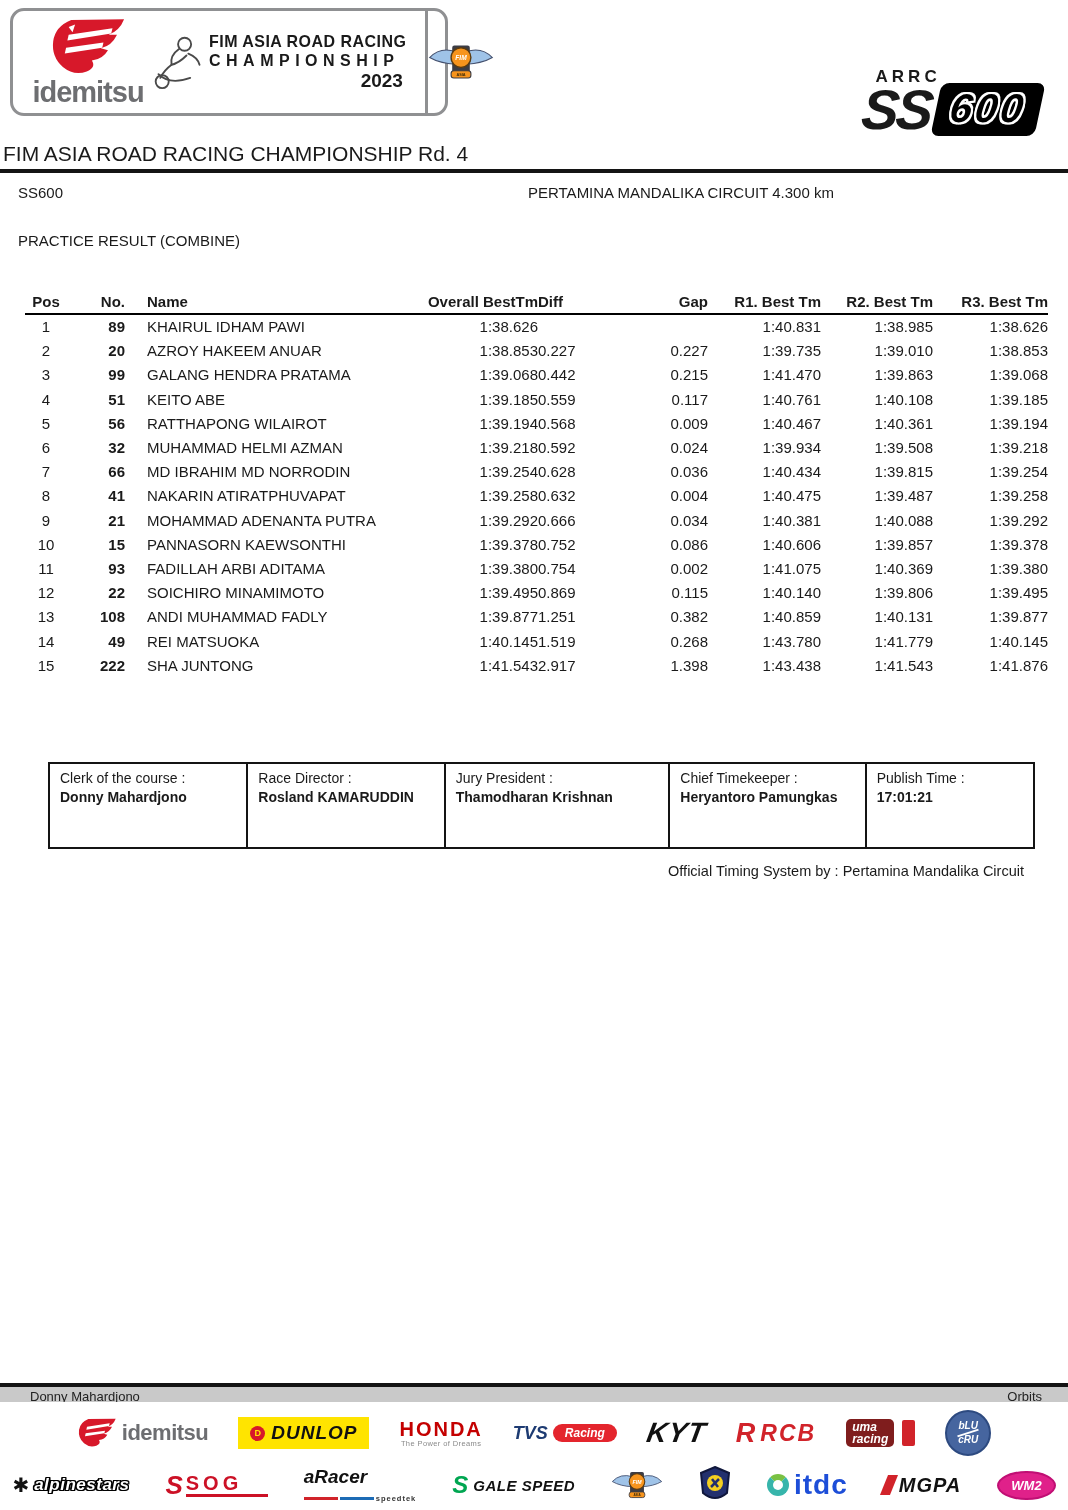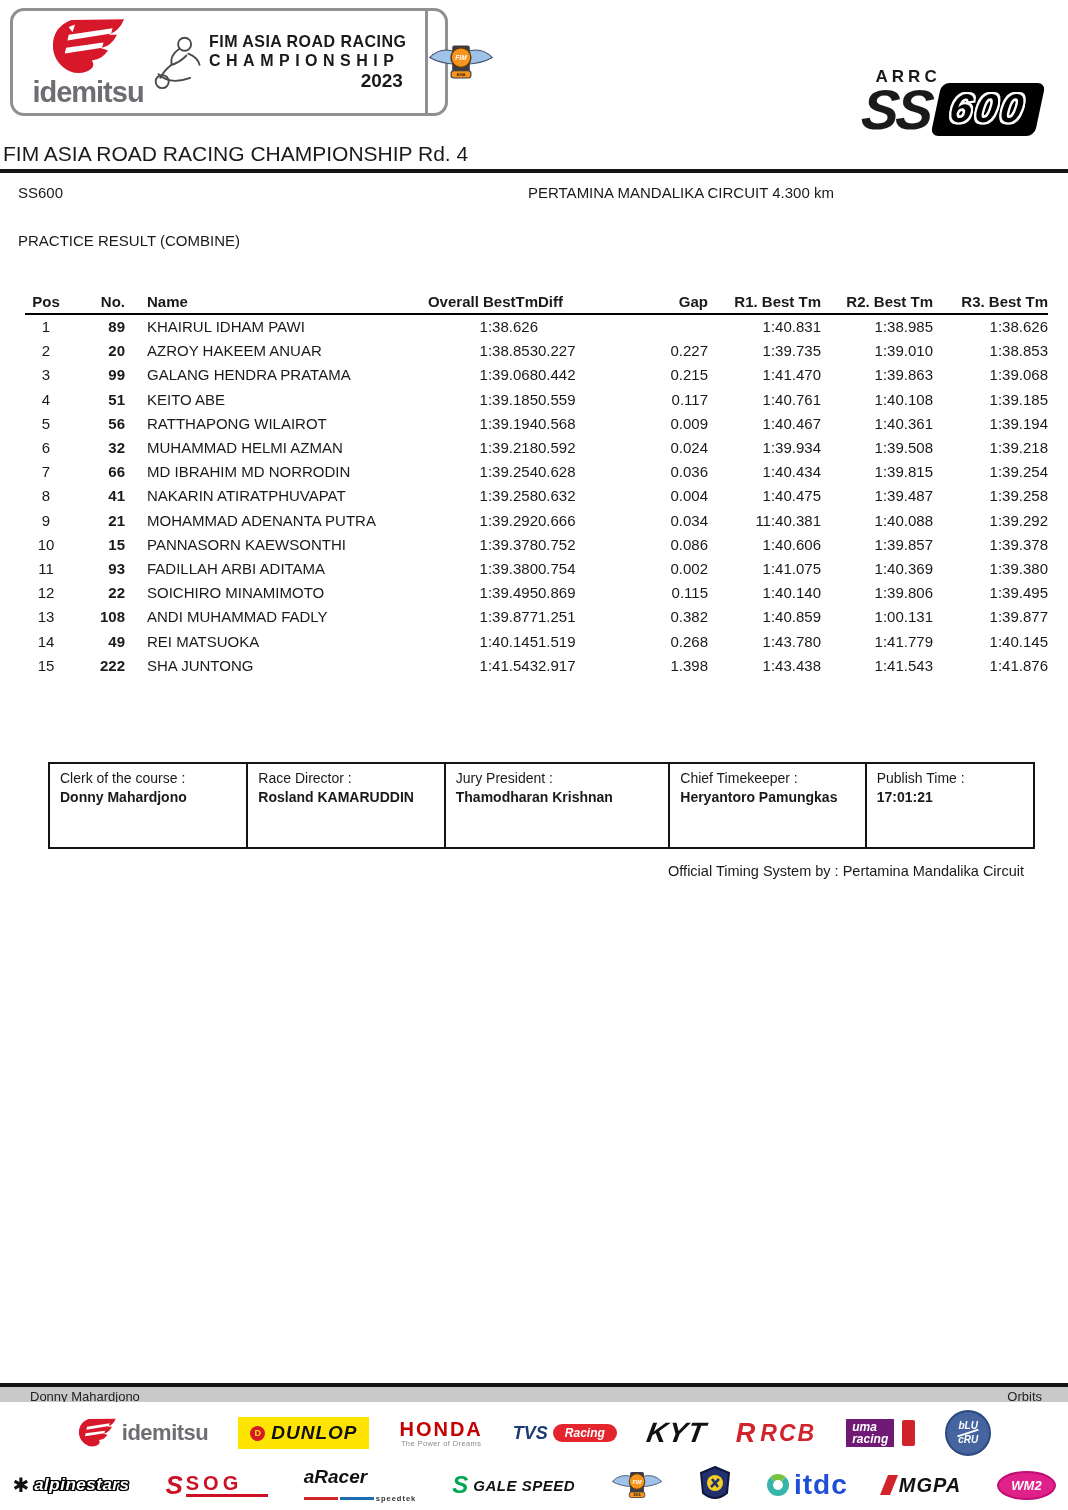--- a/index.html
+++ b/index.html
@@ -89,21 +89,21 @@
   .sp-dunlop .d-dot { width:15px; height:15px; border-radius:50%; background:#d7182a; display:inline-flex; align-items:center; justify-content:center; color:#ffe400; font-size:9px; font-weight:900; }
   .sp-dunlop .word { font-style:italic; font-weight:900; font-size:19px; letter-spacing:1px; color:#111; }
   .sp-honda { flex-direction:column; gap:0; }
   .sp-honda .word { color:#c40000; font-weight:800; font-size:20px; letter-spacing:2px; line-height:1; }
   .sp-honda .tag { color:#8a8a8a; font-size:7.5px; letter-spacing:0.4px; }
   .sp-tvs .word { color:#1d3b72; font-weight:900; font-style:italic; font-size:18px; }
   .sp-tvs .race { background:#e4252d; border-radius:9px; color:#fff; font-style:italic; font-weight:700; font-size:12px; padding:2px 12px; }
   .sp-kyt .word { color:#111; font-weight:900; font-style:italic; font-size:28px; letter-spacing:1px; transform:skewX(-10deg); }
   .sp-rcb .r-ico { color:#d1232a; font-weight:900; font-style:italic; font-size:27px; }
   .sp-rcb .word { color:#d1232a; font-weight:900; font-style:italic; font-size:23px; letter-spacing:2px; }
-  .sp-uma .box { background:#701a75; border-radius:0; padding:2px 6px; display:flex; flex-direction:column; line-height:1; }
+  .sp-uma .box { background:#7f1d1d; border-radius:5px; padding:2px 6px; display:flex; flex-direction:column; line-height:1; }
   .sp-uma .t { color:#fff; font-weight:800; font-style:italic; font-size:12px; }
   .sp-uma .b { color:#fff; font-weight:800; font-style:italic; font-size:12px; }
   .sp-uma .red { width:13px; height:26px; background:#d1232a; border-radius:2px; margin-left:3px; }
   .sp-blucru .circle { width:46px; height:46px; border-radius:50%; background:#46659f; border:2px solid #2d4a80; display:flex; flex-direction:column; align-items:center; justify-content:center; line-height:1; }
   .sp-blucru .t1, .sp-blucru .t2 { color:#fff; font-weight:800; font-style:italic; font-size:10px; }
   .sp-blucru .slash { width:22px; height:2px; background:#fff; transform:rotate(-18deg); margin:1px 0; }
 
   .sp-alp .star { color:#111; font-size:20px; }
   .sp-alp .word { font-style:italic; font-weight:900; font-size:17px; letter-spacing:0.5px; color:#fff;
     text-shadow:-1.4px -1.4px 0 #000, 1.4px -1.4px 0 #000, -1.4px 1.4px 0 #000, 1.4px 1.4px 0 #000, 0 1.4px 0 #000, 0 -1.4px 0 #000, 1.4px 0 0 #000, -1.4px 0 0 #000; }
@@ -290,21 +290,21 @@
           <td class="c7">1:39.487</td>
           <td class="c8">1:39.258</td>
         </tr>
         <tr>
           <td class="c0">9</td>
           <td class="c1">21</td>
           <td class="c2">MOHAMMAD ADENANTA PUTRA</td>
           <td class="c3">1:39.292</td>
           <td class="c4">0.666</td>
           <td class="c5">0.034</td>
-          <td class="c6">11:40.381</td>
+          <td class="c6">1:40.381</td>
           <td class="c7">1:40.088</td>
           <td class="c8">1:39.292</td>
         </tr>
         <tr>
           <td class="c0">10</td>
           <td class="c1">15</td>
           <td class="c2">PANNASORN KAEWSONTHI</td>
           <td class="c3">1:39.378</td>
           <td class="c4">0.752</td>
           <td class="c5">0.086</td>
@@ -335,21 +335,21 @@
           <td class="c8">1:39.495</td>
         </tr>
         <tr>
           <td class="c0">13</td>
           <td class="c1">108</td>
           <td class="c2">ANDI MUHAMMAD FADLY</td>
           <td class="c3">1:39.877</td>
           <td class="c4">1.251</td>
           <td class="c5">0.382</td>
           <td class="c6">1:40.859</td>
-          <td class="c7">1:00.131</td>
+          <td class="c7">1:40.131</td>
           <td class="c8">1:39.877</td>
         </tr>
         <tr>
           <td class="c0">14</td>
           <td class="c1">49</td>
           <td class="c2">REI MATSUOKA</td>
           <td class="c3">1:40.145</td>
           <td class="c4">1.519</td>
           <td class="c5">0.268</td>
           <td class="c6">1:43.780</td>

